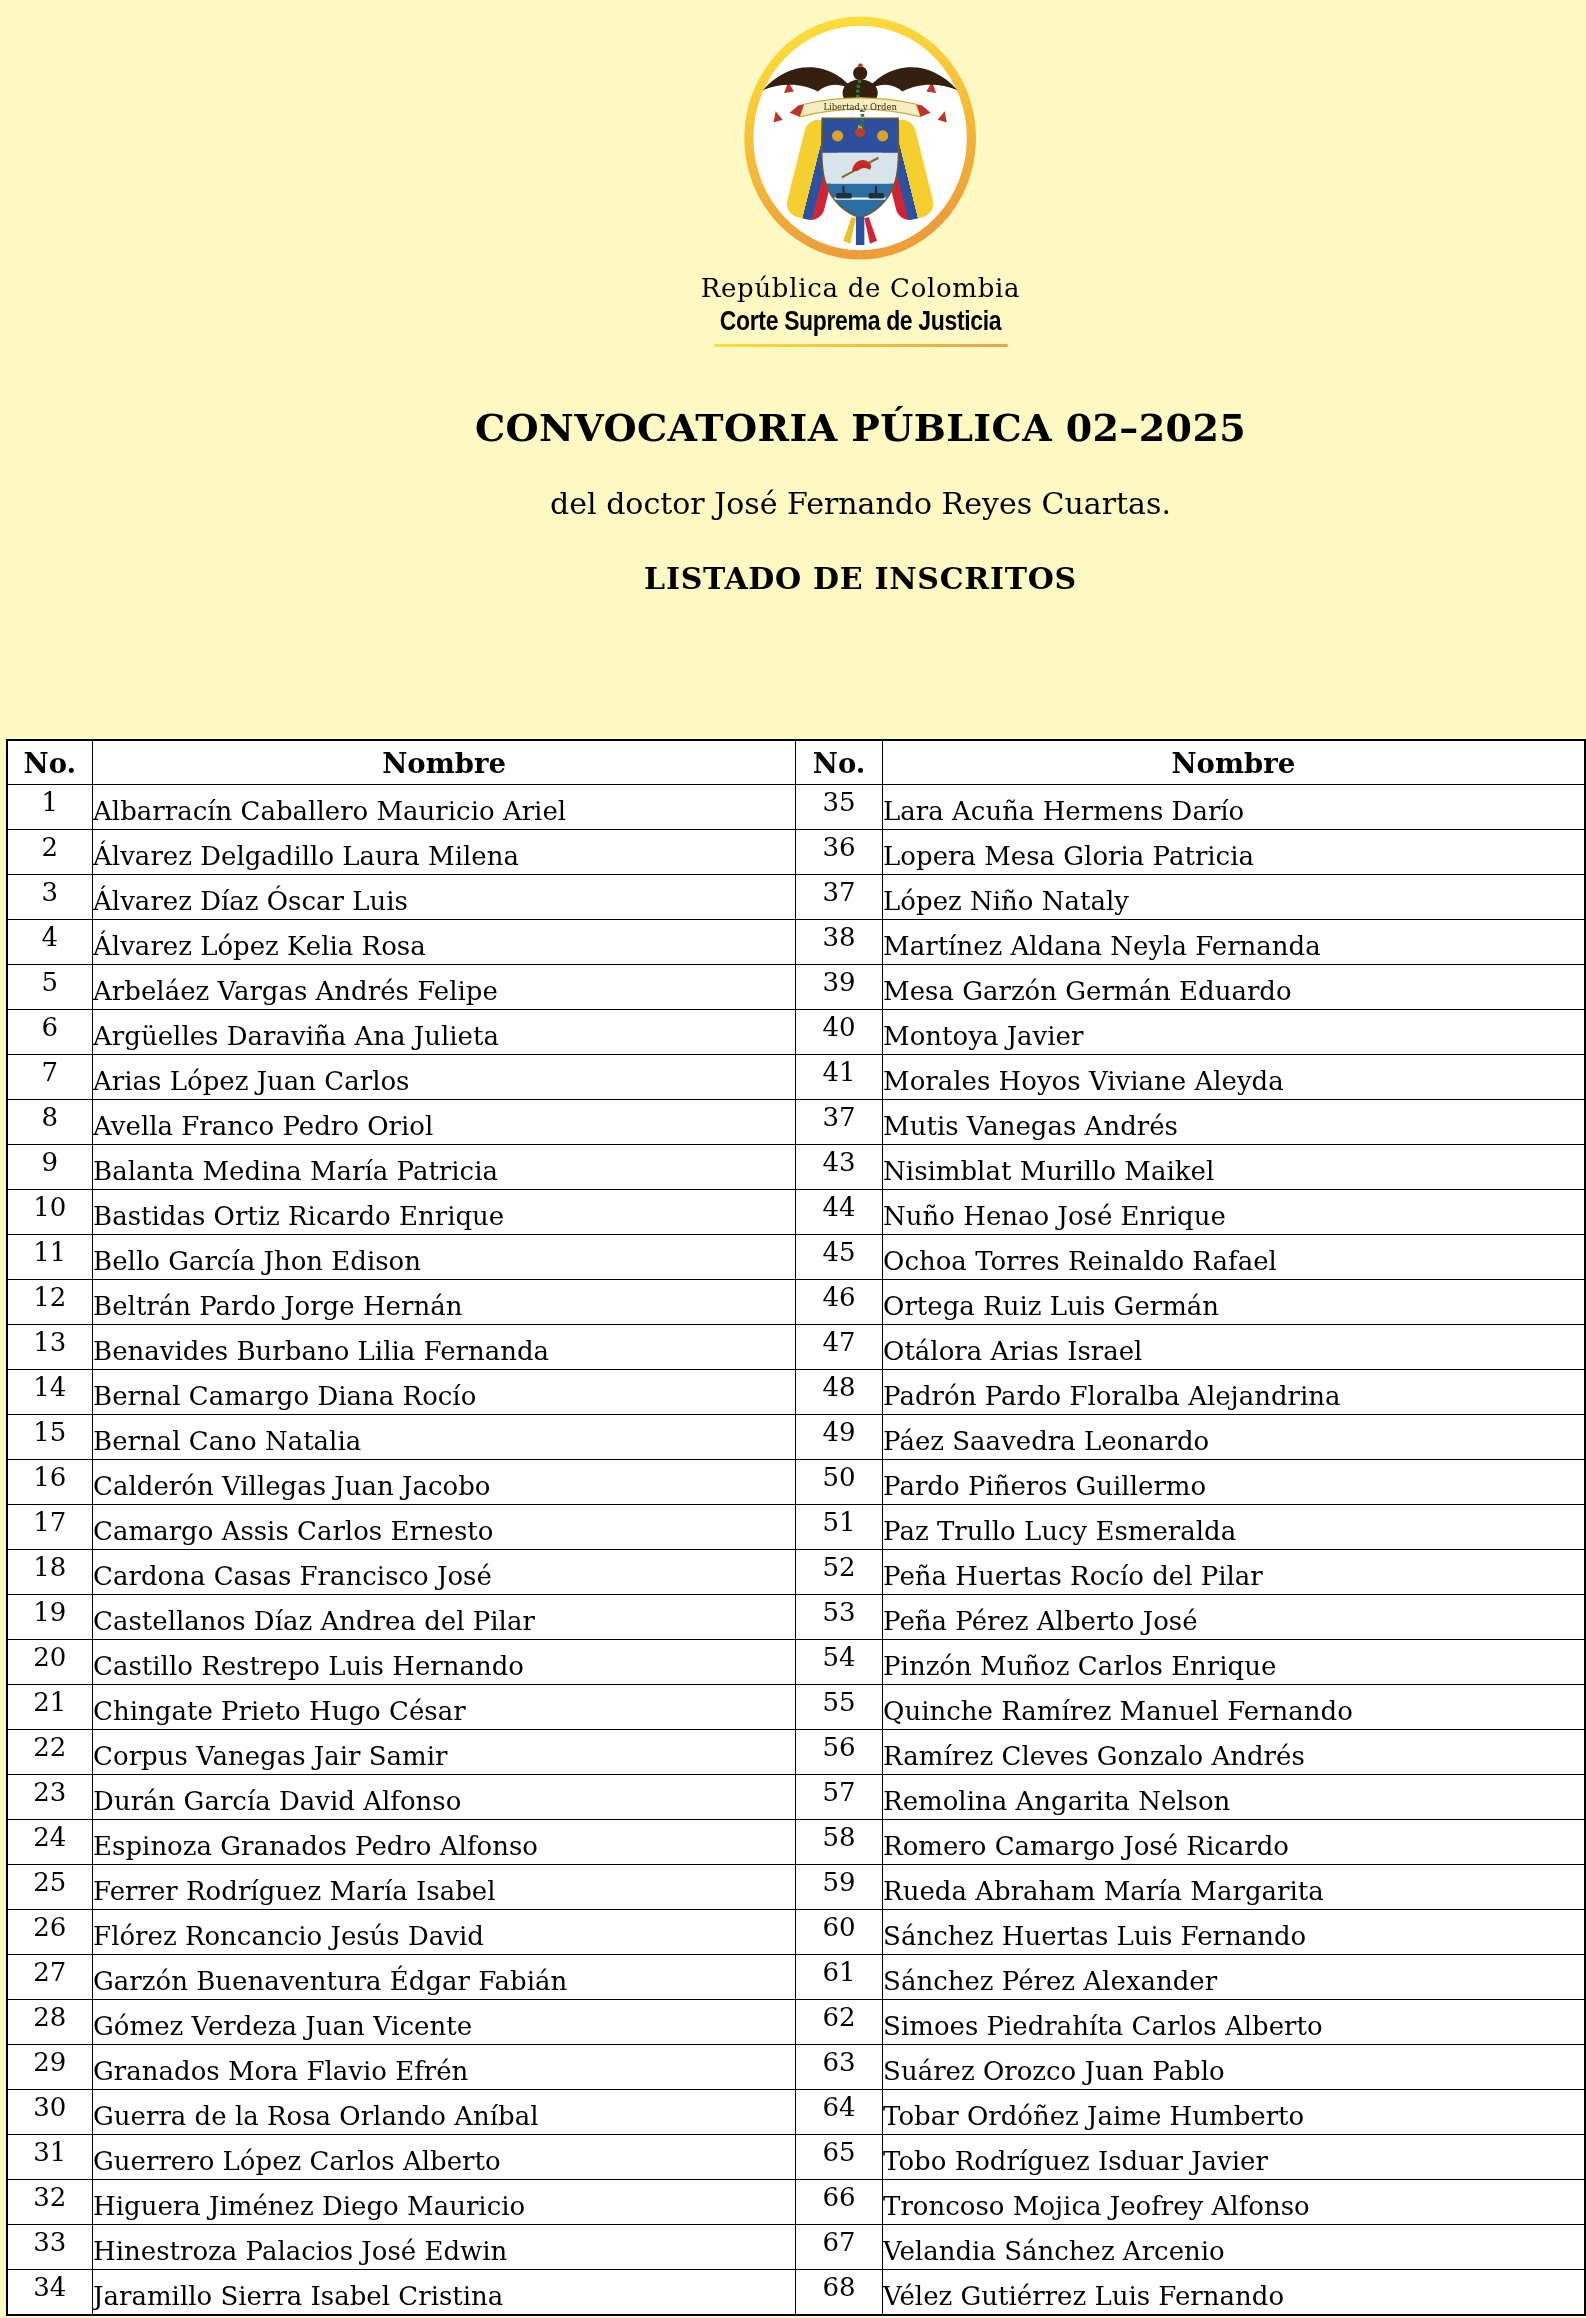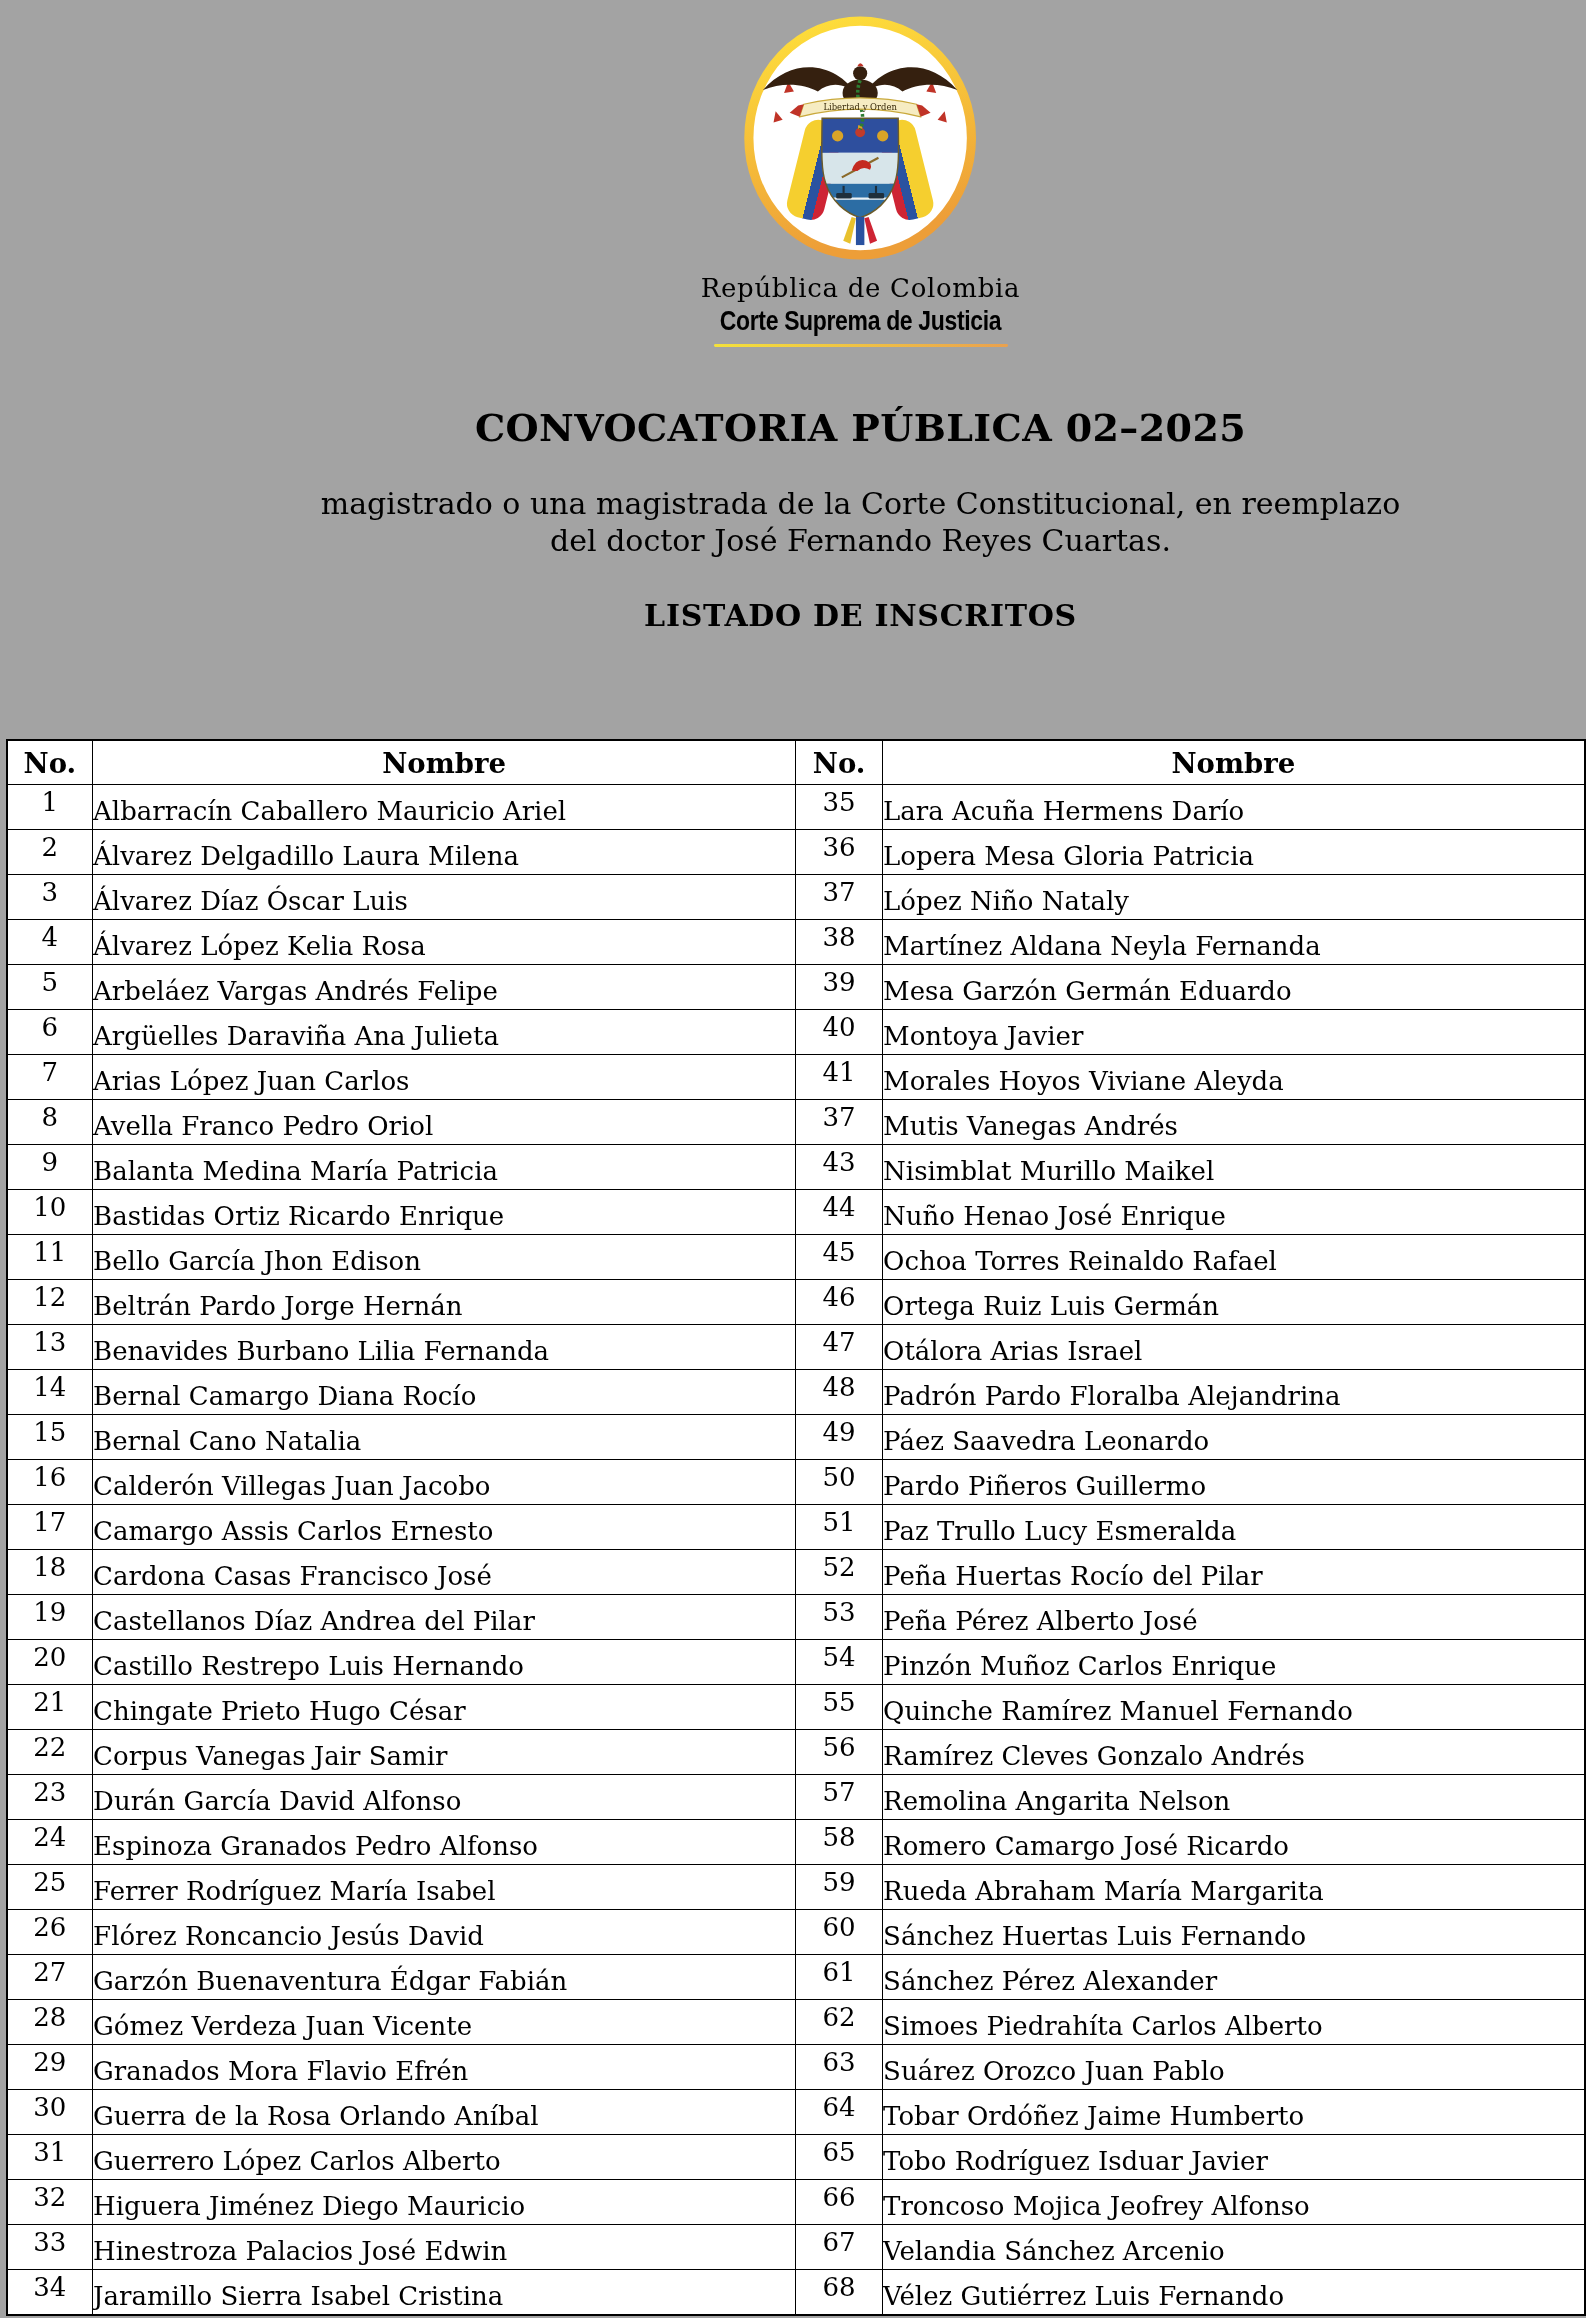--- a/index.html
+++ b/index.html
@@ -1,18 +1,18 @@
 <!DOCTYPE html>
 <html style="font-size:11.3px"><head>
 <meta charset="utf-8">
 <title>Convocatoria Pública 02–2025</title>
 <style>
   html,body{margin:0;padding:0;background:#ffffff;}
   body{width:1586px;height:2319px;font-family:"DejaVu Serif", serif;color:#000;}
-  .page{position:relative;width:1586px;height:2319px;overflow:hidden;background:#a3a3a3;}
+  .page{position:relative;width:1586px;height:2319px;overflow:hidden;background:#fef9c3;}
 
   
   .doc-header{position:absolute;left:135px;top:0;width:1451px;text-align:center;}
   .logo-svg{display:block;margin:14px auto 0;width:243px;height:248px;}
   .country-line{margin-top:11.3px;font-size:26px;letter-spacing:0.7px;}
   .institution-line{margin-top:1.4px;font-family:"Liberation Sans", sans-serif;font-weight:bold;
                     font-size:28px;letter-spacing:-0.4px;transform:scaleX(0.82);}
   .header-rule{margin:7px auto 0;width:294px;height:3.5px;border-radius:1.4px;
                background:linear-gradient(90deg,#f4e13b,#eaa14e);}
   .doc-title{margin-top:58px;font-size:38px;font-weight:bold;letter-spacing:0.4px;}
@@ -131,21 +131,20 @@
       </g>
     </svg>
 
     <div class="country-line">República de Colombia</div>
     <div class="institution-line">Corte Suprema de Justicia</div>
     <div class="header-rule"></div>
 
     <div class="doc-title">CONVOCATORIA PÚBLICA 02–2025</div>
 
     <div class="intro">
-      <div>magistrado o una magistrada de la Corte Constitucional, en reemplazo</div>
       <div>del doctor José Fernando Reyes Cuartas.</div>
     </div>
 
     <div class="subtitle">LISTADO DE INSCRITOS</div>
   </div>
 
   <table class="roster">
     <colgroup>
       <col style="width:86px">
         <col style="width:703px">

